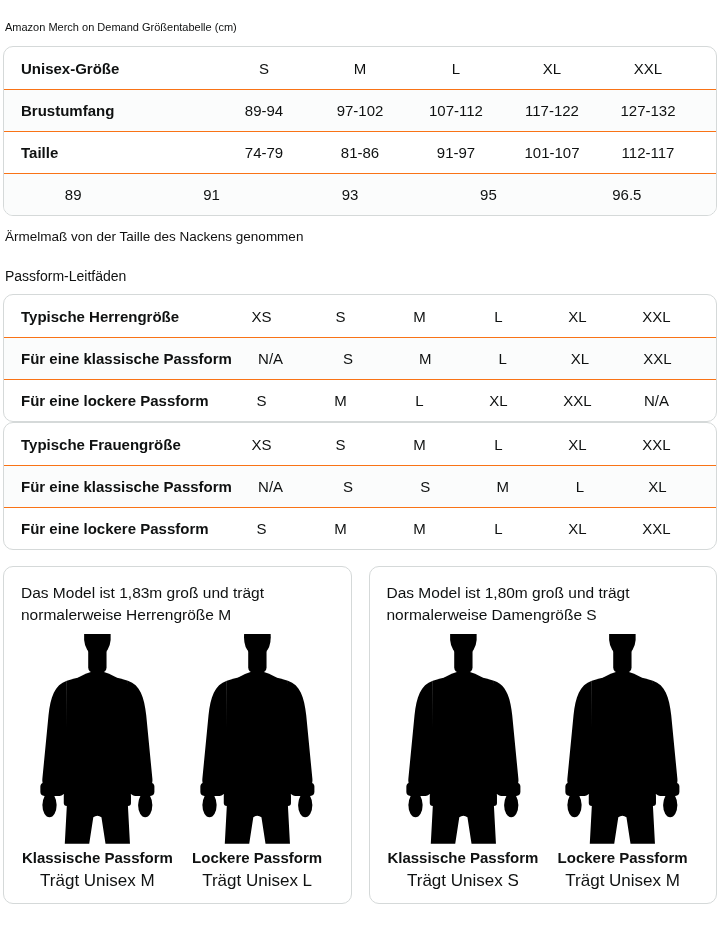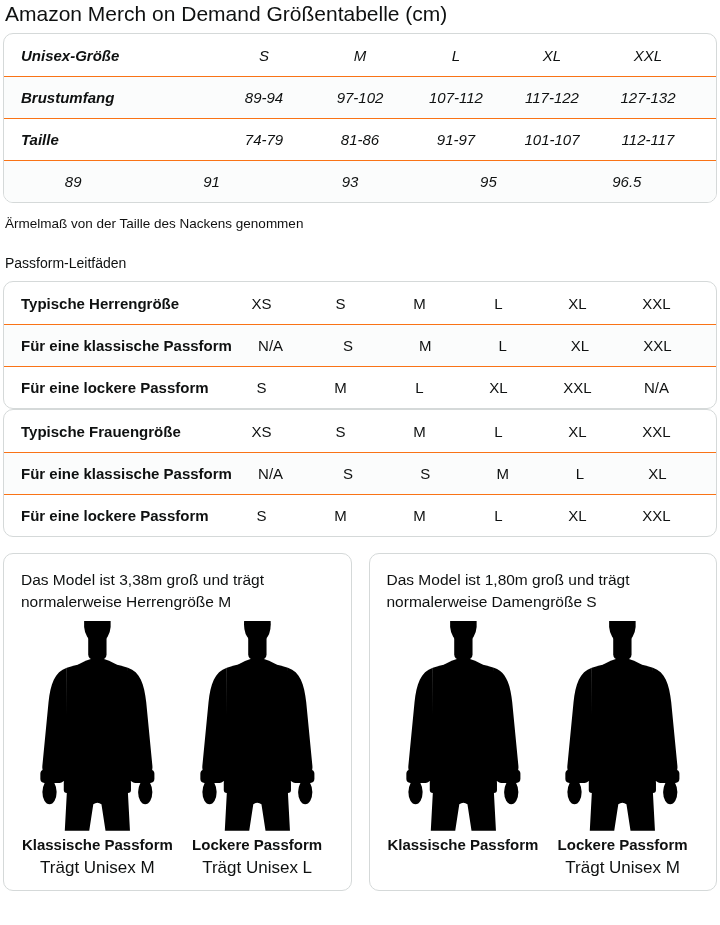--- a/index.html
+++ b/index.html
@@ -3,24 +3,25 @@
 <meta charset="utf-8">
 <style>
   * { margin:0; padding:0; box-sizing:border-box; }
   html,body { width:720px; height:925px; background:#fff; overflow:hidden; }
   body {
     font-family:"Liberation Sans","DejaVu Sans",sans-serif;
     color:#0f1111;
     padding:4px 3px 0 3px;
   }
   .page-title {
-    font-size:21px;
+    font-size:11px;
     line-height:20px;
     padding-left:2px;
     margin-bottom:9px;
+    margin-top:13px;
   }
   
   .tbl {
     border:1px solid #d5d9d9;
     border-radius:10px;
     background:#fff;
     overflow:hidden;
   }
   .trow { display:flex; align-items:center; height:42px; padding-right:20px; }
   .trow + .trow { border-top:1px solid #f97316; }
@@ -38,21 +39,21 @@
     font-size:13.5px;
     line-height:18px;
     margin:12px 0 0 2px;
     color:#111;
   }
   .section-heading {
     font-size:14px;
     margin:22px 0 10px 2px;
   }
   .tbl + .tbl { }
-  .tbl-size { margin-top:8px;font-style:italic; }
+  .tbl-size { margin-top:8px; }
   
   .cards { display:flex; gap:17px; margin-top:16px; }
   .card {
     flex:1;
     border:1px solid #d5d9d9;
     border-radius:10px;
     background:#fff;
     padding:15px 17px 12px 17px;
   }
   .card-desc { font-size:15.5px; line-height:22px; margin-bottom:8px; }
@@ -193,21 +194,21 @@
     <div class="tcell">M</div>
     <div class="tcell">L</div>
     <div class="tcell">XL</div>
     <div class="tcell">XXL</div>
   </div>
 </div>
 
 <div class="cards">
 
   <div class="card">
-    <p class="card-desc">Das Model ist 3,38m groß und trägt normalerweise Herrengröße M</p>
+    <p class="card-desc">Das Model ist 1,83m groß und trägt normalerweise Herrengröße M</p>
     <div class="photos">
       <div class="photo-col">
         <figure>
           <svg class="fig male classic" viewBox="0 0 150 206">
             <use href="#hoodie-figure"></use>
           </svg>
           <figcaption>
             <div class="cap-fit">Klassische Passform</div>
             <div class="cap-size">Trägt Unisex M</div>
           </figcaption>
@@ -230,20 +231,21 @@
   <div class="card">
     <p class="card-desc">Das Model ist 1,80m groß und trägt normalerweise Damengröße S</p>
     <div class="photos">
       <div class="photo-col">
         <figure>
           <svg class="fig female classic" viewBox="0 0 150 206">
             <use href="#hoodie-figure"></use>
           </svg>
           <figcaption>
             <div class="cap-fit">Klassische Passform</div>
+            <div class="cap-size">Trägt Unisex S</div>
           </figcaption>
         </figure>
       </div>
       <div class="photo-col">
         <figure>
           <svg class="fig female loose" viewBox="0 0 150 206">
             <use href="#hoodie-figure"></use>
           </svg>
           <figcaption>
             <div class="cap-fit">Lockere Passform</div>

